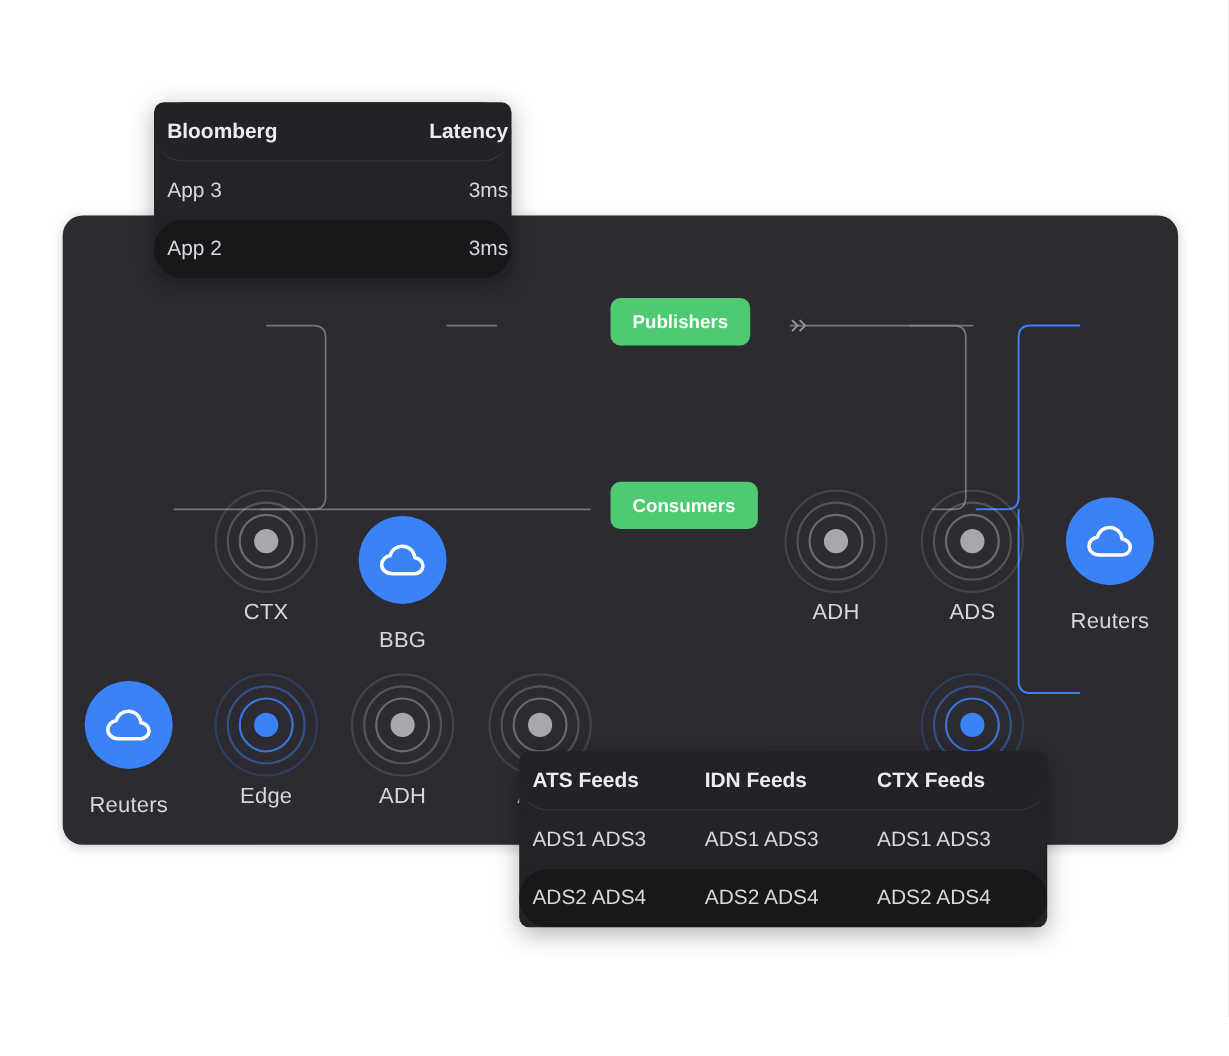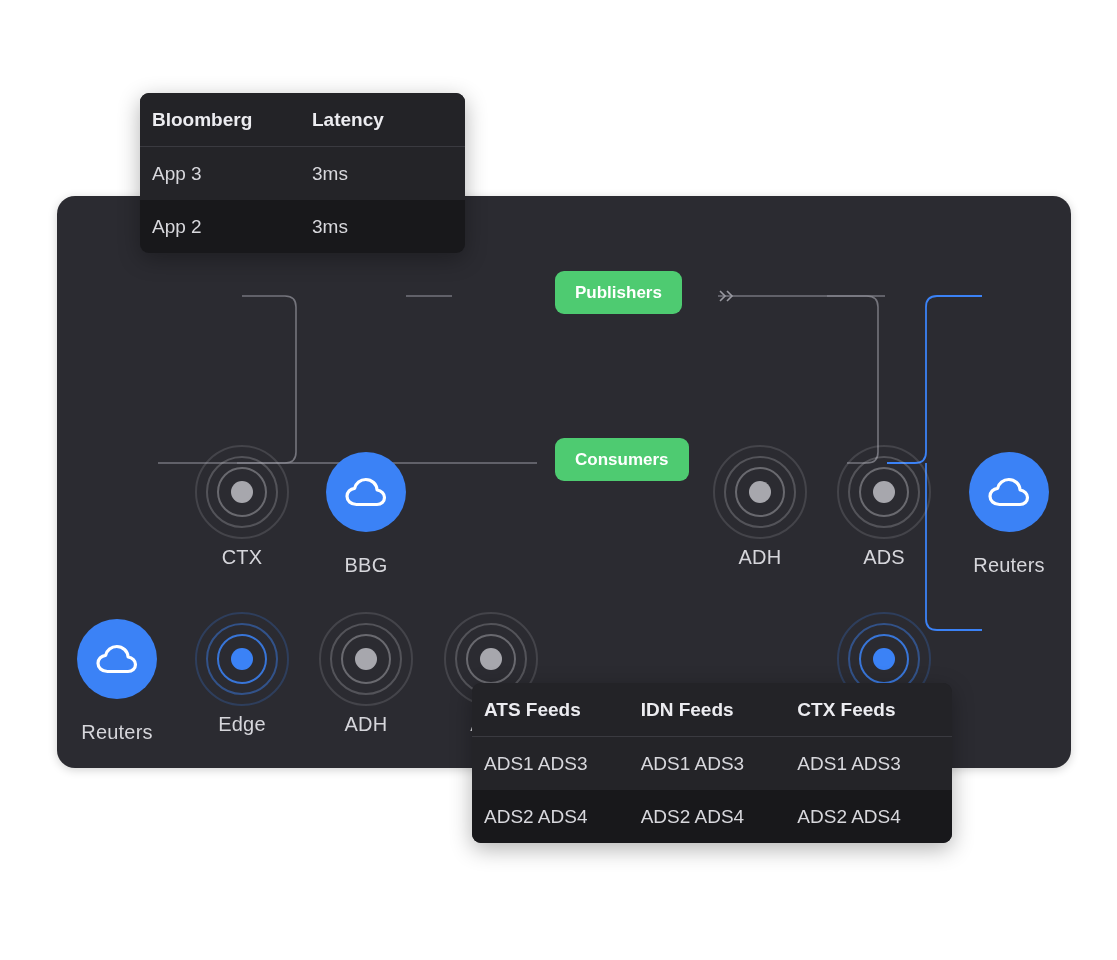--- a/index.html
+++ b/index.html
@@ -104,21 +104,21 @@
   }
 
   
   .float-table {
     position: absolute;
     border-radius: 9px;
     overflow: hidden;
     box-shadow: 0 6px 22px rgba(0,0,0,0.30);
     background: #232327;
   }
-  .ft-row { display: flex; }
+  .ft-row { display: flex; border-radius: 27px; }
   .ft-row.header {
     background: #232327;
     border-bottom: 1px solid #3a3a40;
   }
   .ft-row.body-a { background: #242428; }
   .ft-row.body-b { background: #18181b; }
   .ft-cell {
     font-size: 19px;
     color: #d8d8dd;
     padding: 17px 0 17px 0;
@@ -126,21 +126,21 @@
     white-space: nowrap;
   }
   .ft-row.header .ft-cell {
     font-weight: bold;
     color: #ececf0;
   }
 
   
   #bloomberg-table { left: 140px; top: 93px; width: 325px; }
   #bloomberg-table .ft-cell.c0 { width: 160px; padding-left: 12px; }
-  #bloomberg-table .ft-cell.c1 { width: 150px; }
+  #bloomberg-table .ft-cell.c1 { width: 150px; text-align: right; }
 
   
   #feeds-table { left: 472px; top: 683px; width: 480px; }
   #feeds-table .ft-cell.c0 { width: 160px; padding-left: 12px; }
   #feeds-table .ft-cell.c1 { width: 160px; }
   #feeds-table .ft-cell.c2 { width: 158px; }
 </style>
 </head>
 <body>
 
@@ -176,21 +176,21 @@
   <div class="node" style="left:185px; top:248px;">
     <div class="node-graphic node-gray">
       <div class="ring r4"></div>
         <div class="ring r3"></div>
         <div class="ring r2"></div>
         <div class="ring dot"></div>
     </div>
     <div class="node-label">CTX</div>
   </div>
 
-  <div class="node" style="left:309px; top:248px;">
+  <div class="node" style="left:309px; top:265px;">
     <div class="node-graphic">
       <div class="cloud-circle">
         <svg width="44" height="32" viewBox="0 0 44 32">
           <path d="M12.5 28.5 C6.7 28.5 3 24.6 3 20.3 C3 16.3 6.2 12.7 10.6 12.3 C11.8 7.1 16.3 3.5 21.8 3.5 C27.8 3.5 32.7 8.1 33.1 14.0 C37.4 14.5 40.5 17.8 40.5 21.5 C40.5 25.4 37.2 28.5 33.0 28.5 Z" fill="none" stroke="#ffffff" stroke-width="3.2" stroke-linejoin="round"></path>
         </svg>
       </div>
     </div>
     <div class="node-label">BBG</div>
   </div>
 

